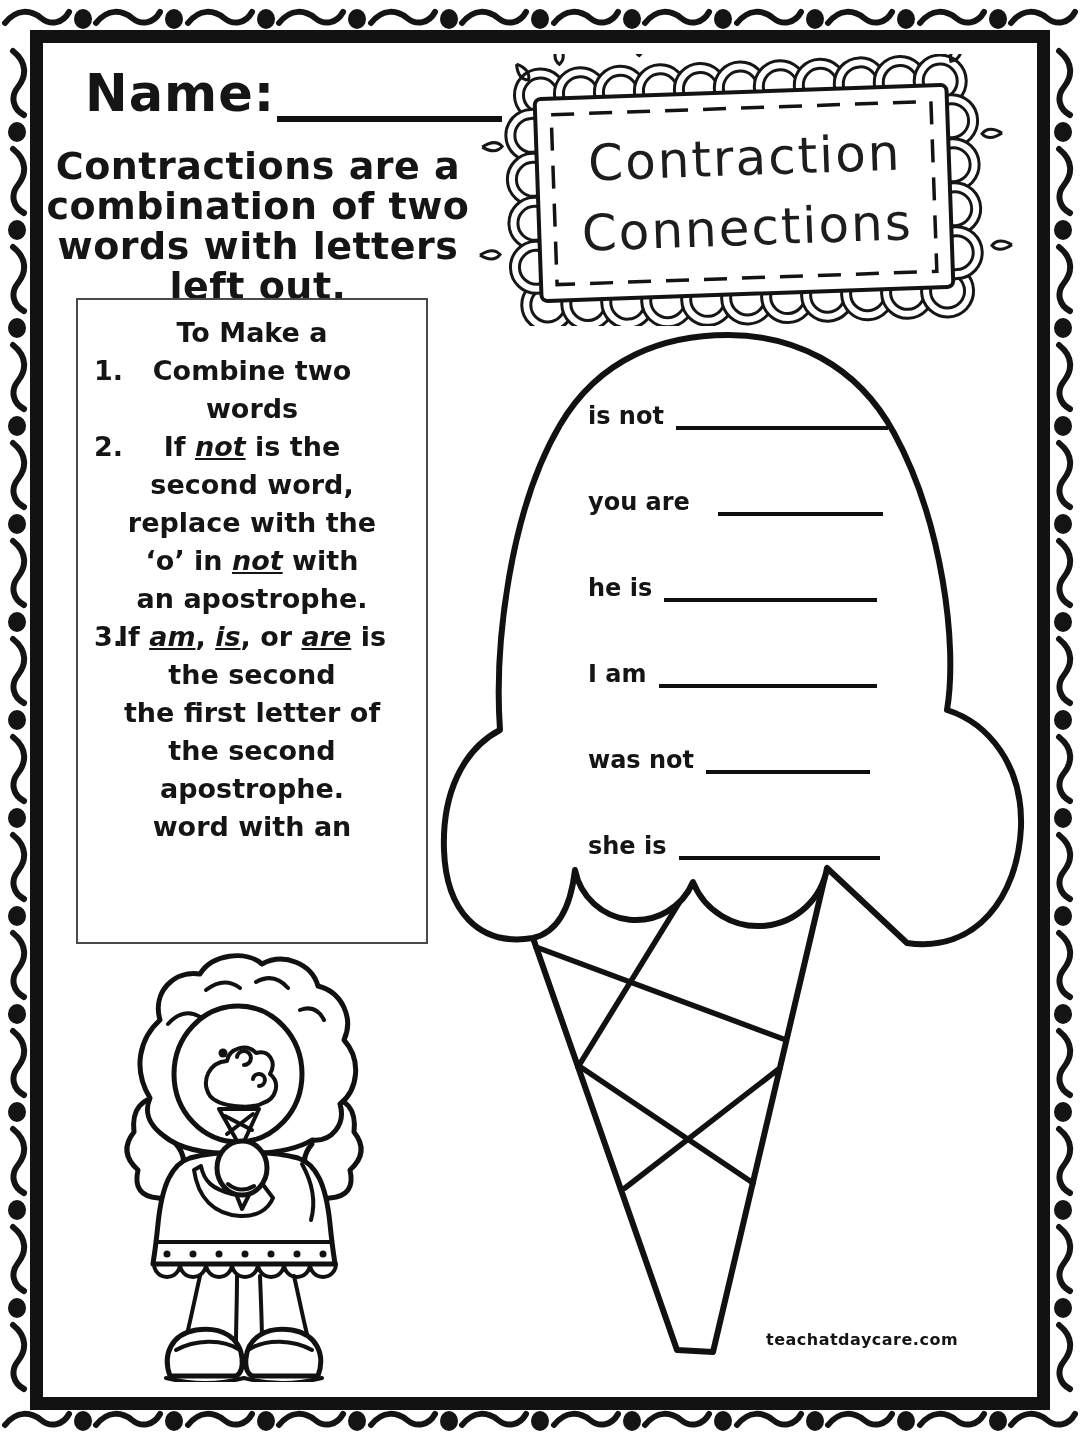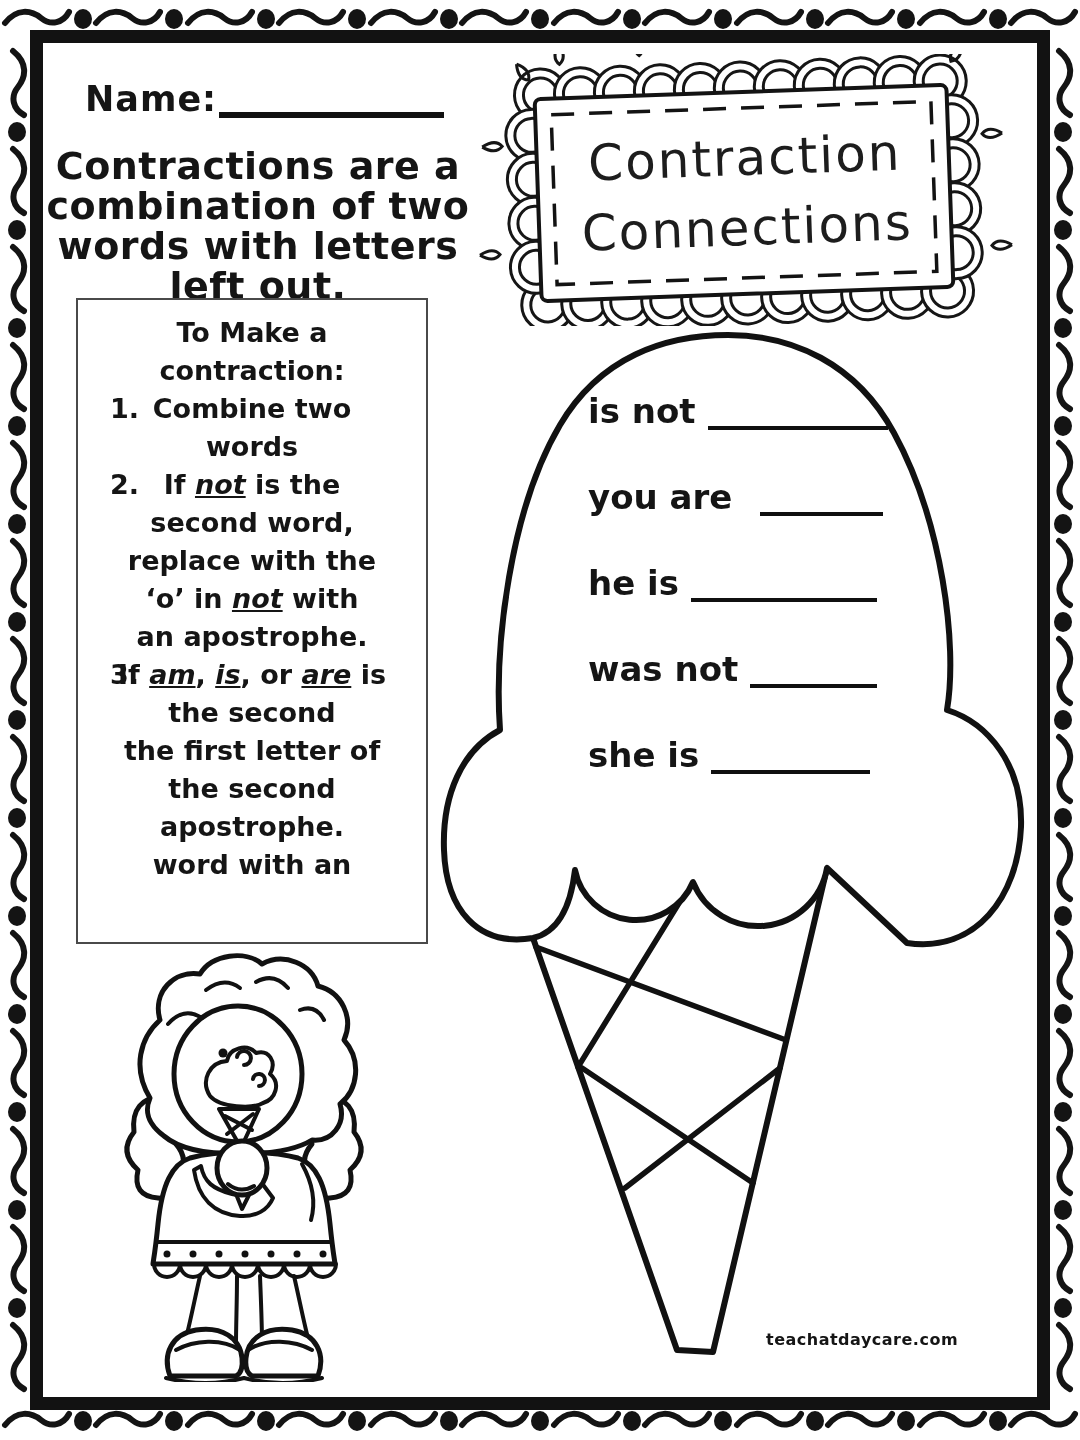--- a/index.html
+++ b/index.html
@@ -10,48 +10,48 @@
   .strip{position:absolute;display:flex;justify-content:space-evenly;align-items:center;}
   .strip-top{left:0;right:0;top:1px;height:36px;flex-direction:row;}
   .strip-bottom{left:0;right:0;bottom:1px;height:36px;flex-direction:row;}
   .strip-left{top:44px;bottom:44px;left:1px;width:32px;flex-direction:column;}
   .strip-right{top:44px;bottom:44px;right:1px;width:32px;flex-direction:column;}
   .bdot{width:18px;height:20px;background:#141414;border-radius:50%;flex:none;}
   .sq{display:block;flex:none;}
   .sqp{fill:none;stroke:#141414;stroke-width:6;stroke-linecap:round;}
   
   .name-row{position:absolute;left:85px;top:66px;display:flex;align-items:flex-end;}
-  .name-label{font-size:35px;font-weight:bold;letter-spacing:1px;line-height:1.1;}
+  .name-label{font-size:51px;font-weight:bold;letter-spacing:1px;line-height:1.1;}
   .name-line{width:225px;height:46px;border-bottom:6px solid #111;margin-left:2px;}
   
   .intro{position:absolute;left:46px;top:146px;width:424px;font-size:38px;font-weight:bold;
          text-align:center;line-height:40px;white-space:pre-line;letter-spacing:0.5px;}
   
   .badge{position:absolute;left:464px;top:54px;width:572px;height:272px;}
   .badge svg{position:absolute;left:0;top:0;}
   .lp{fill:#fff;stroke:#161616;stroke-width:3;}
   .card{fill:#fff;stroke:#131313;stroke-width:4;}
   .dashrect{fill:none;stroke:#131313;stroke-width:3.5;stroke-dasharray:23 15;}
   .dropp{fill:none;stroke:#161616;stroke-width:3;}
   .badge-text{position:absolute;left:70px;top:34px;width:424px;height:210px;display:flex;
         flex-direction:column;align-items:center;justify-content:center;transform:rotate(-2deg);
         font-size:50px;letter-spacing:2px;color:#1d1d1d;line-height:70px;font-weight:normal;}
   
   .instructions{position:absolute;left:76px;top:298px;width:352px;height:646px;border:2px solid #4a4a4a;
-        box-sizing:border-box;padding:14px 24px;font-size:27px;font-weight:bold;line-height:38px;}
+        box-sizing:border-box;padding:14px 8px;font-size:27px;font-weight:bold;line-height:38px;}
   .iline{position:relative;text-align:center;min-height:38px;}
   .iline .num{position:absolute;left:8px;top:0;}
   .em{font-style:italic;text-decoration:underline;}
   
   .icecream{position:absolute;left:420px;top:325px;}
   .ink{fill:#ffffff;stroke:#111111;stroke-width:6;stroke-linejoin:round;}
   .inkline{fill:none;stroke:#111111;stroke-width:5.5;stroke-linecap:round;}
   
   .blanks{position:absolute;left:588px;top:344px;width:300px;}
-  .brow{display:flex;align-items:flex-end;height:86px;font-size:34px;font-weight:bold;}
+  .brow{display:flex;align-items:flex-end;height:86px;font-size:24px;font-weight:bold;}
   .blabel{white-space:nowrap;line-height:1;padding-bottom:2px;}
   .bline{flex:1;border-bottom:4px solid #101010;margin-left:12px;height:10px;}
   .brow:nth-child(2) .bline{margin-left:28px;margin-right:5px;}
   .brow:nth-child(3) .bline{margin-right:11px;}
   .brow:nth-child(4) .bline{margin-right:11px;}
   .brow:nth-child(5) .bline{margin-right:18px;}
   .brow:nth-child(6) .bline{margin-right:8px;}
   
   .girl{position:absolute;left:110px;top:946px;}
   .g5{fill:#ffffff;stroke:#111111;stroke-width:5;stroke-linejoin:round;}
@@ -386,21 +386,20 @@
         </g>
       </svg>
     <div class="badge-text">
       <div>Contraction</div>
       <div>Connections</div>
     </div>
   </div>
 
   <div class="instructions">
       <div class="iline"><span class="txt"><span>To Make a</span></span></div>
-      <div class="iline"><span class="txt"><span>contraction:</span></span></div>
       <div class="iline"><span class="num">1.</span><span class="txt"><span>Combine two</span></span></div>
       <div class="iline"><span class="txt"><span>words</span></span></div>
       <div class="iline"><span class="num">2.</span><span class="txt"><span>If </span><span class="em">not</span><span> is the</span></span></div>
       <div class="iline"><span class="txt"><span>second word,</span></span></div>
       <div class="iline"><span class="txt"><span>replace with the</span></span></div>
       <div class="iline"><span class="txt"><span>‘o’ in </span><span class="em">not</span><span> with</span></span></div>
       <div class="iline"><span class="txt"><span>an apostrophe.</span></span></div>
       <div class="iline"><span class="num">3.</span><span class="txt"><span>If </span><span class="em">am</span><span>, </span><span class="em">is</span><span>, or </span><span class="em">are</span><span> is</span></span></div>
       <div class="iline"><span class="txt"><span>the second</span></span></div>
       <div class="iline"><span class="txt"><span>the first letter of</span></span></div>
@@ -438,20 +437,24 @@
       <div class="brow">
         <span class="blabel">is not</span>
         <span class="bline"></span>
       </div>
       <div class="brow">
         <span class="blabel">you are</span>
         <span class="bline"></span>
       </div>
       <div class="brow">
         <span class="blabel">he is</span>
+        <span class="bline"></span>
+      </div>
+      <div class="brow">
+        <span class="blabel">I am</span>
         <span class="bline"></span>
       </div>
       <div class="brow">
         <span class="blabel">was not</span>
         <span class="bline"></span>
       </div>
       <div class="brow">
         <span class="blabel">she is</span>
         <span class="bline"></span>
       </div>

